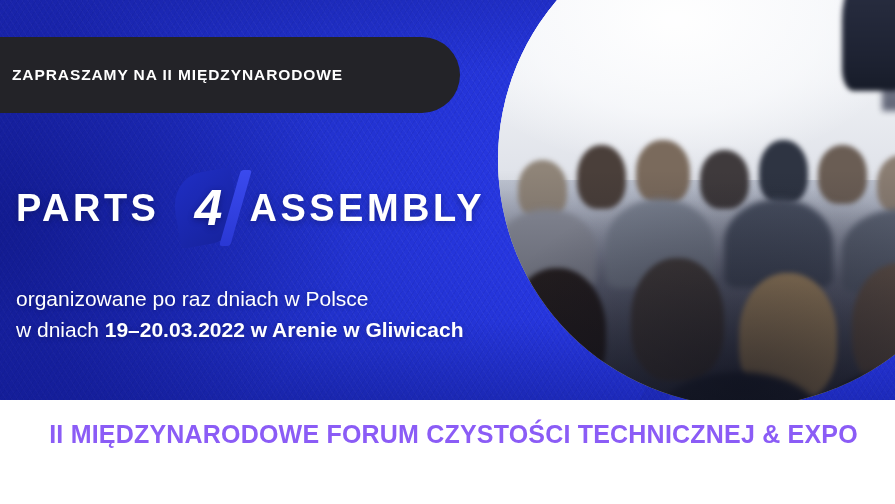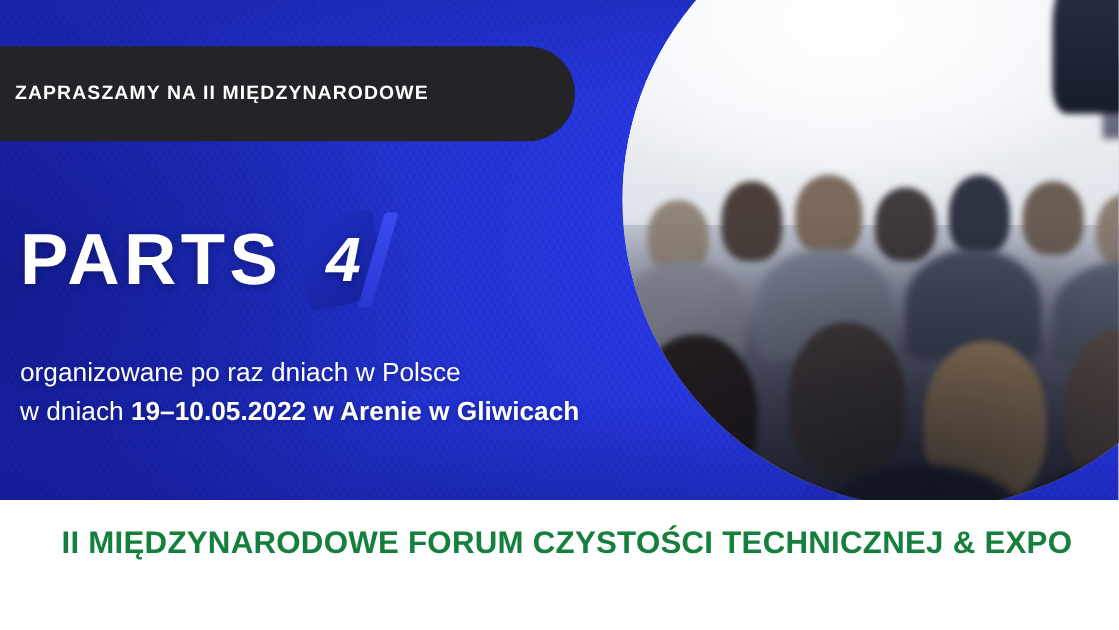--- a/index.html
+++ b/index.html
@@ -174,21 +174,21 @@
     position: absolute;
     left: 16px;
     top: 172px;
     display: flex;
     align-items: center;
     white-space: nowrap;
     z-index: 6;
   }
   .headline-word {
     color: #ffffff;
-    font-size: 58px;
+    font-size: 38px;
     font-weight: bold;
     letter-spacing: 3.5px;
     line-height: 1;
     text-shadow: 0 2px 7px rgba(10,14,60,0.42);
   }
   .four-mark {
     position: relative;
     width: 78px;
     height: 72px;
     margin: 0 2px 0 10px;
@@ -254,21 +254,21 @@
     width: 895px;
     height: 104px;
     background: #ffffff;
     display: flex;
     align-items: flex-start;
     justify-content: center;
     padding-top: 20px;
     box-sizing: border-box;
   }
   .bottom-text {
-    color: #15803d;
+    color: #8b5cf6;
     font-size: 25px;
     font-weight: bold;
     letter-spacing: 0.2px;
     white-space: nowrap;
     margin-left: 12px;
   }
 </style>
 </head>
 <body>
 
@@ -318,24 +318,25 @@
     <div class="badge-line">ZAPRASZAMY NA II MIĘDZYNARODOWE</div>
   </div>
 
   <div class="headline">
     <span class="headline-word">PARTS</span>
     <span class="four-mark">
       <span class="four-leaf"></span>
       <span class="four-slash"></span>
       <span class="four-glyph">4</span>
     </span>
+    <span class="headline-word">ASSEMBLY</span>
   </div>
 
   <div class="subhead">
     <div class="subhead-line">organizowane po raz dniach w Polsce</div>
-    <div class="subhead-line"><span>w dniach </span><span class="subhead-strong">19–10.05.2022 w Arenie w Gliwicach</span></div>
+    <div class="subhead-line"><span>w dniach </span><span class="subhead-strong">19–20.03.2022 w Arenie w Gliwicach</span></div>
   </div>
 
   <div class="bottom-bar">
     <div class="bottom-text">II MIĘDZYNARODOWE FORUM CZYSTOŚCI TECHNICZNEJ &amp; EXPO</div>
   </div>
 
 </div>
 
 </body></html>

